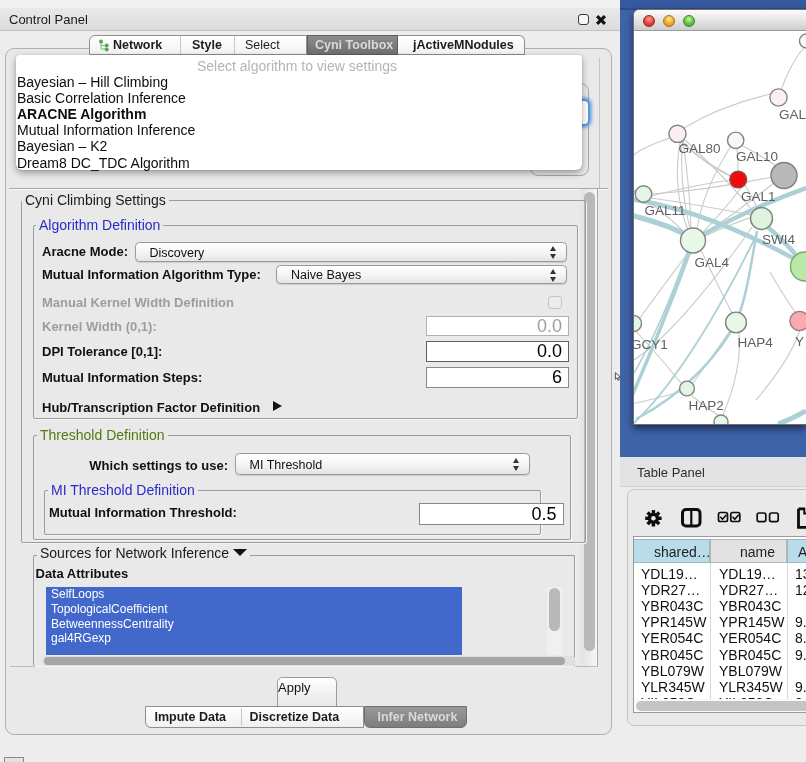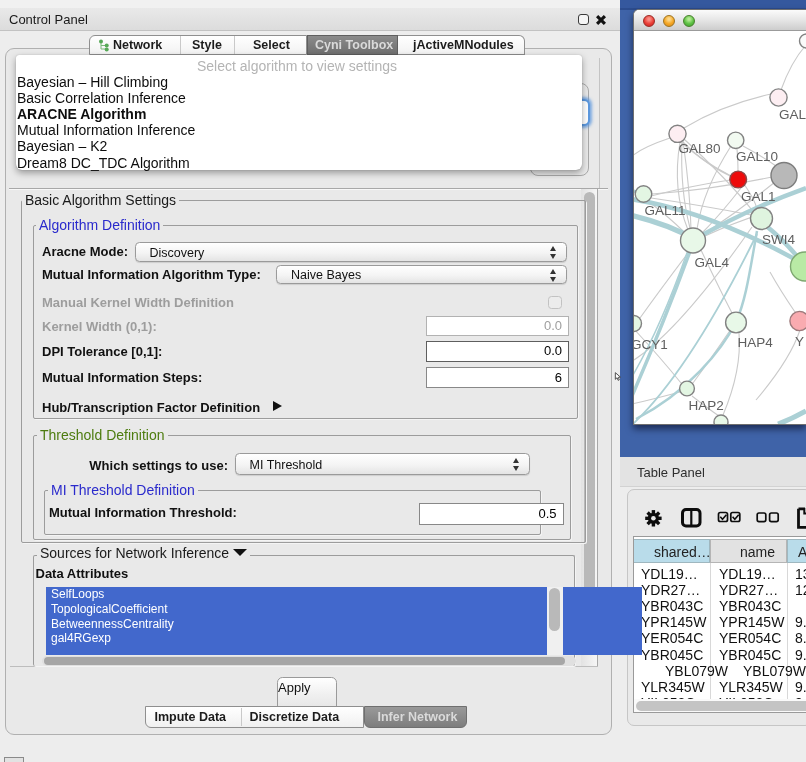--- a/index.html
+++ b/index.html
@@ -5,21 +5,21 @@
   * { margin:0; padding:0; box-sizing:border-box; }
   html,body { width:806px; height:762px; overflow:hidden; }
   #root { position:relative; width:806px; height:762px; background:#ededed;
           font-family:"Liberation Sans", sans-serif; }
   .abs { position:absolute; }
   .lbl { position:absolute; white-space:nowrap; }
   .grp { position:absolute; border:1px solid #9c9c9c; border-radius:2px; box-shadow:1px 1px 0 #f4f4f4; }
   .glab { position:absolute; white-space:nowrap; font-size:14px; background:#e9e9e9; padding:0 3px; }
   .blbl { position:absolute; white-space:nowrap; font-size:13px; font-weight:bold; color:#111; }
   .blbl.dis { color:#9d9d9d; }
-  .fld { position:absolute; background:#fff; text-align:right; padding-right:6px; font-size:13px; }
+  .fld { position:absolute; background:#fff; text-align:right; padding-right:6px; font-size:18px; }
   .combo { position:absolute; border:1px solid #9a9a9a; border-radius:4.5px;
            background:linear-gradient(#ffffff,#f4f4f4 55%,#e4e4e4); box-shadow:0 1px 1px rgba(0,0,0,0.12); }
   .ctext { position:absolute; left:14px; top:2.5px; font-size:12.5px; color:#111; white-space:nowrap; }
   .carrows { position:absolute; right:9px; top:3px; width:7px; height:13px; }
   .carrows::before { content:""; position:absolute; left:0; top:0; width:0; height:0;
            border-left:3.5px solid transparent; border-right:3.5px solid transparent; border-bottom:5px solid #333; }
   .carrows::after { content:""; position:absolute; left:0; bottom:0; width:0; height:0;
            border-left:3.5px solid transparent; border-right:3.5px solid transparent; border-top:5px solid #333; }
   .li { height:14.8px; color:#fff; font-size:12px; padding-left:5px; line-height:15px; }
   .prow { position:absolute; white-space:nowrap; font-size:14px; color:#0d0d0d; }
@@ -172,21 +172,21 @@
 
   <div class="abs" style="left:709.5px; top:563px; width:1px; height:136px; background:#d8d8d8;"></div>
   <div class="abs" style="left:786.5px; top:563px; width:1px; height:136px; background:#d8d8d8;"></div>
   <div id="tablerows">
     <div class="trow" style="left:641px; top:565.5px;">YDL19…<span style="position:absolute; left:78px;">YDL19…</span><span style="position:absolute; left:154px;">13</span></div>
     <div class="trow" style="left:641px; top:581.7px;">YDR27…<span style="position:absolute; left:78px;">YDR27…</span><span style="position:absolute; left:154px;">12</span></div>
     <div class="trow" style="left:641px; top:597.9px;">YBR043C<span style="position:absolute; left:78px;">YBR043C</span></div>
     <div class="trow" style="left:641px; top:614.1px;">YPR145W<span style="position:absolute; left:78px;">YPR145W</span><span style="position:absolute; left:154px;">9.</span></div>
     <div class="trow" style="left:641px; top:630.3px;">YER054C<span style="position:absolute; left:78px;">YER054C</span><span style="position:absolute; left:154px;">8.</span></div>
     <div class="trow" style="left:641px; top:646.5px;">YBR045C<span style="position:absolute; left:78px;">YBR045C</span><span style="position:absolute; left:154px;">9.</span></div>
-    <div class="trow" style="left:641px; top:662.7px;margin-left:24px;">YBL079W<span style="position:absolute; left:78px;">YBL079W</span></div>
+    <div class="trow" style="left:641px; top:662.7px;">YBL079W<span style="position:absolute; left:78px;">YBL079W</span></div>
     <div class="trow" style="left:641px; top:678.9px;">YLR345W<span style="position:absolute; left:78px;">YLR345W</span><span style="position:absolute; left:154px;">9.</span></div>
     <div class="trow" style="left:641px; top:695.1px;">YIL052C<span style="position:absolute; left:78px;">YIL052C</span><span style="position:absolute; left:154px;">9.</span></div>
   </div>
 
   <div class="abs" style="left:634px; top:699px; width:172px; height:13px; background:#fafafa;"></div>
   <div class="abs" style="left:636px; top:700.5px; width:170px; height:10px; border-radius:5px 0 0 5px; background:#c4c4c4;"></div>
 
   <div class="abs" id="leftwin" style="left:0; top:0; width:620px; height:762px; background:#ededed;">
     <div class="abs" style="left:0; top:0; width:620px; height:8px; background:#f1f1f1;"></div>
     <div class="abs" style="left:0; top:8px; width:620px; height:23px; background:linear-gradient(#e9e9e9,#dcdcdc); border-bottom:1px solid #c2c2c2;"></div>
@@ -210,36 +210,36 @@
             <line x1="3" y1="3" x2="3" y2="10"></line>
             <line x1="3" y1="10" x2="8" y2="10"></line>
             <line x1="3" y1="6.5" x2="8" y2="6.5"></line>
           </g>
         <circle cx="3" cy="2.5" r="2" fill="#57a957"></circle>
           <circle cx="8.7" cy="6.5" r="2" fill="#57a957"></circle>
           <circle cx="8.7" cy="10.5" r="2" fill="#57a957"></circle>
       </svg>
       <div class="lbl" style="left:24px; top:3px; font-size:12.5px; font-weight:600; color:#1c1c1c;">Network</div>
       <div class="lbl" style="left:103px; top:3px; font-size:12.5px; font-weight:600; color:#1c1c1c;">Style</div>
-      <div class="lbl" style="left:156px; top:3px; font-size:12.5px; font-weight:700; color:#1c1c1c;margin-left:8px;">Select</div>
+      <div class="lbl" style="left:156px; top:3px; font-size:12.5px; font-weight:400; color:#1c1c1c;">Select</div>
       <div class="lbl" style="left:226px; top:3px; font-size:12.5px; font-weight:600; color:#dadada;">Cyni Toolbox</div>
       <div class="lbl" style="left:324px; top:3px; font-size:12.5px; font-weight:600; color:#1c1c1c;">jActiveMNodules</div>
     </div>
 
     <div class="abs" style="left:9px; top:187.5px; width:599px; height:1px; background:#a8a8a8;"></div>
     <div class="abs" style="left:9px; top:188.5px; width:599px; height:1px; background:#f8f8f8;"></div>
     <div class="abs" style="left:597px; top:188px; width:1px; height:478px; background:#a8a8a8;"></div>
     <div class="abs" style="left:10px; top:665.5px; width:588px; height:1px; background:#bdbdbd;"></div>
 
     <div class="abs" style="left:581px; top:189px; width:16px; height:477px; background:linear-gradient(90deg,#e2e2e2,#f6f6f6);"></div>
     <div class="abs" style="left:583.5px; top:192px; width:11px; height:459px; border-radius:5.5px; background:#b9b9b9;"></div>
 
     <div id="groups">
       <div class="grp" style="left:21px; top:200px; width:565px; height:343px;"></div>
-      <div class="glab" style="left:22px; top:192px; color:#1a1a1a;">Basic Algorithm Settings</div>
+      <div class="glab" style="left:22px; top:192px; color:#1a1a1a;">Cyni Climbing Settings</div>
       <div class="grp" style="left:33px; top:225px; width:545px; height:194px;"></div>
       <div class="glab" style="left:36px; top:217px; color:#2a2acc;">Algorithm Definition</div>
       <div class="grp" style="left:33px; top:435px; width:538px; height:105px;"></div>
       <div class="glab" style="left:37px; top:427px; color:#4d7c0f;">Threshold Definition</div>
       <div class="grp" style="left:44px; top:490px; width:497px; height:45px;"></div>
       <div class="glab" style="left:48px; top:482px; color:#2a2acc;">MI Threshold Definition</div>
       <div class="grp" style="left:33px; top:554.5px; width:542px; height:111px; border-bottom:none;"></div>
       <div class="glab" style="left:37px; top:545px; color:#1a1a1a;">Sources for Network Inference <span style="display:inline-block; vertical-align:2.5px; width:0; height:0; border-left:7px solid transparent; border-right:7px solid transparent; border-top:7px solid #111;"></span></div>
     </div>
     <div id="fields">
@@ -264,21 +264,21 @@
       <div class="blbl" style="left:42px; top:399.5px;">Hub/Transcription Factor Definition</div>
       <div class="abs" style="left:273px; top:401px; width:0; height:0; border-top:5.5px solid transparent; border-bottom:5.5px solid transparent; border-left:9px solid #111;"></div>
       <div class="blbl" style="left:228px; top:457.5px; transform:translateX(-100%);">Which settings to use:</div>
       <div class="combo" style="left:234.5px; top:453px; width:295.5px; height:22px;">
           <span class="ctext" style="top:3.5px;">MI Threshold</span>
           <span class="carrows" style="top:4px;"></span>
         </div>
       <div class="blbl" style="left:49px; top:505px;">Mutual Information Threshold:</div>
       <div class="fld" style="left:418.5px; top:502.5px; width:145px; height:22px; border:1px solid #888; color:#000; line-height:20px;">0.5</div>
       <div class="blbl" style="left:35.5px; top:565.5px;">Data Attributes</div>
-      <div class="abs" style="left:46px; top:587px; width:596px; height:68px; background:#4268cc;">
+      <div class="abs" style="left:46px; top:587px; width:416px; height:68px; background:#4268cc;">
         <div class="li">SelfLoops</div>
         <div class="li">TopologicalCoefficient</div>
         <div class="li">BetweennessCentrality</div>
         <div class="li">gal4RGexp</div>
       </div>
       <div class="abs" style="left:546.5px; top:587px; width:16px; height:68px; background:#f0f0f0;"></div>
       <div class="abs" style="left:549px; top:588px; width:11px; height:43px; border-radius:5.5px; background:#b9b9b9;"></div>
     </div>
 
     <div class="abs" style="left:42px; top:656px; width:534px; height:9.5px; background:#e0e0e0; border-radius:5px;"></div>

